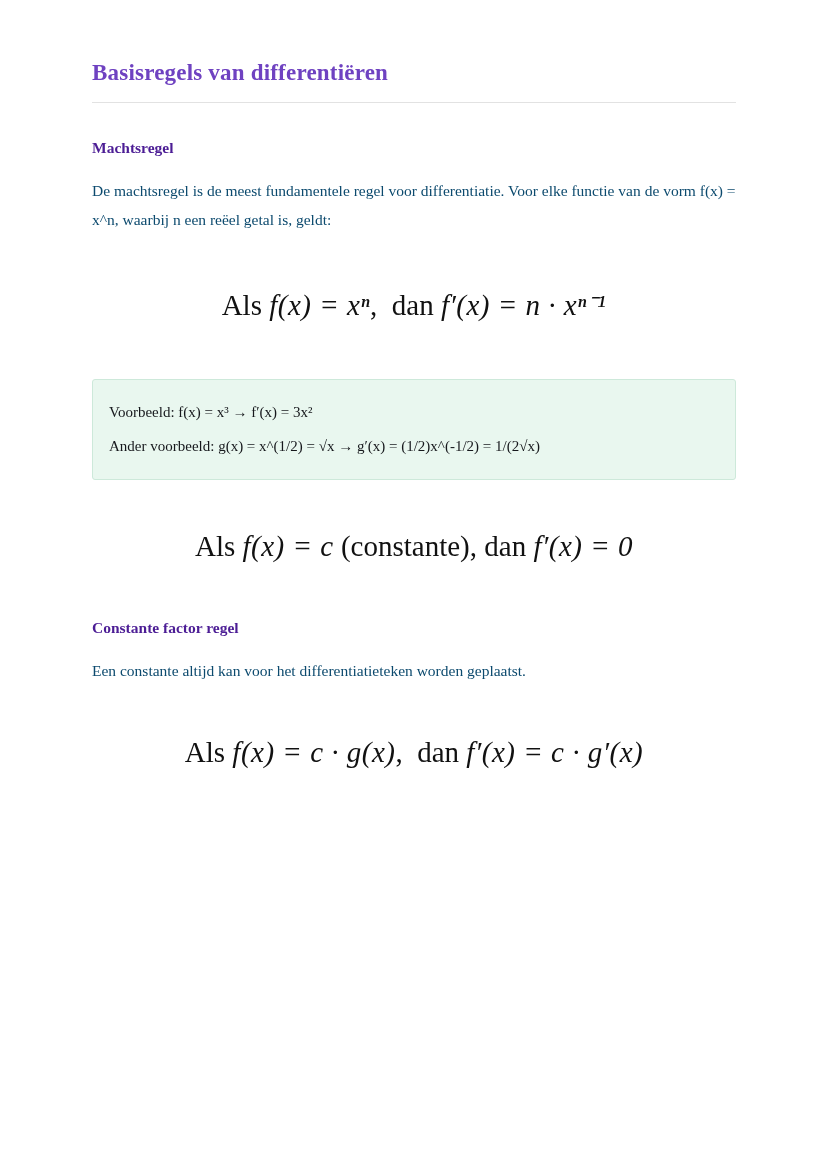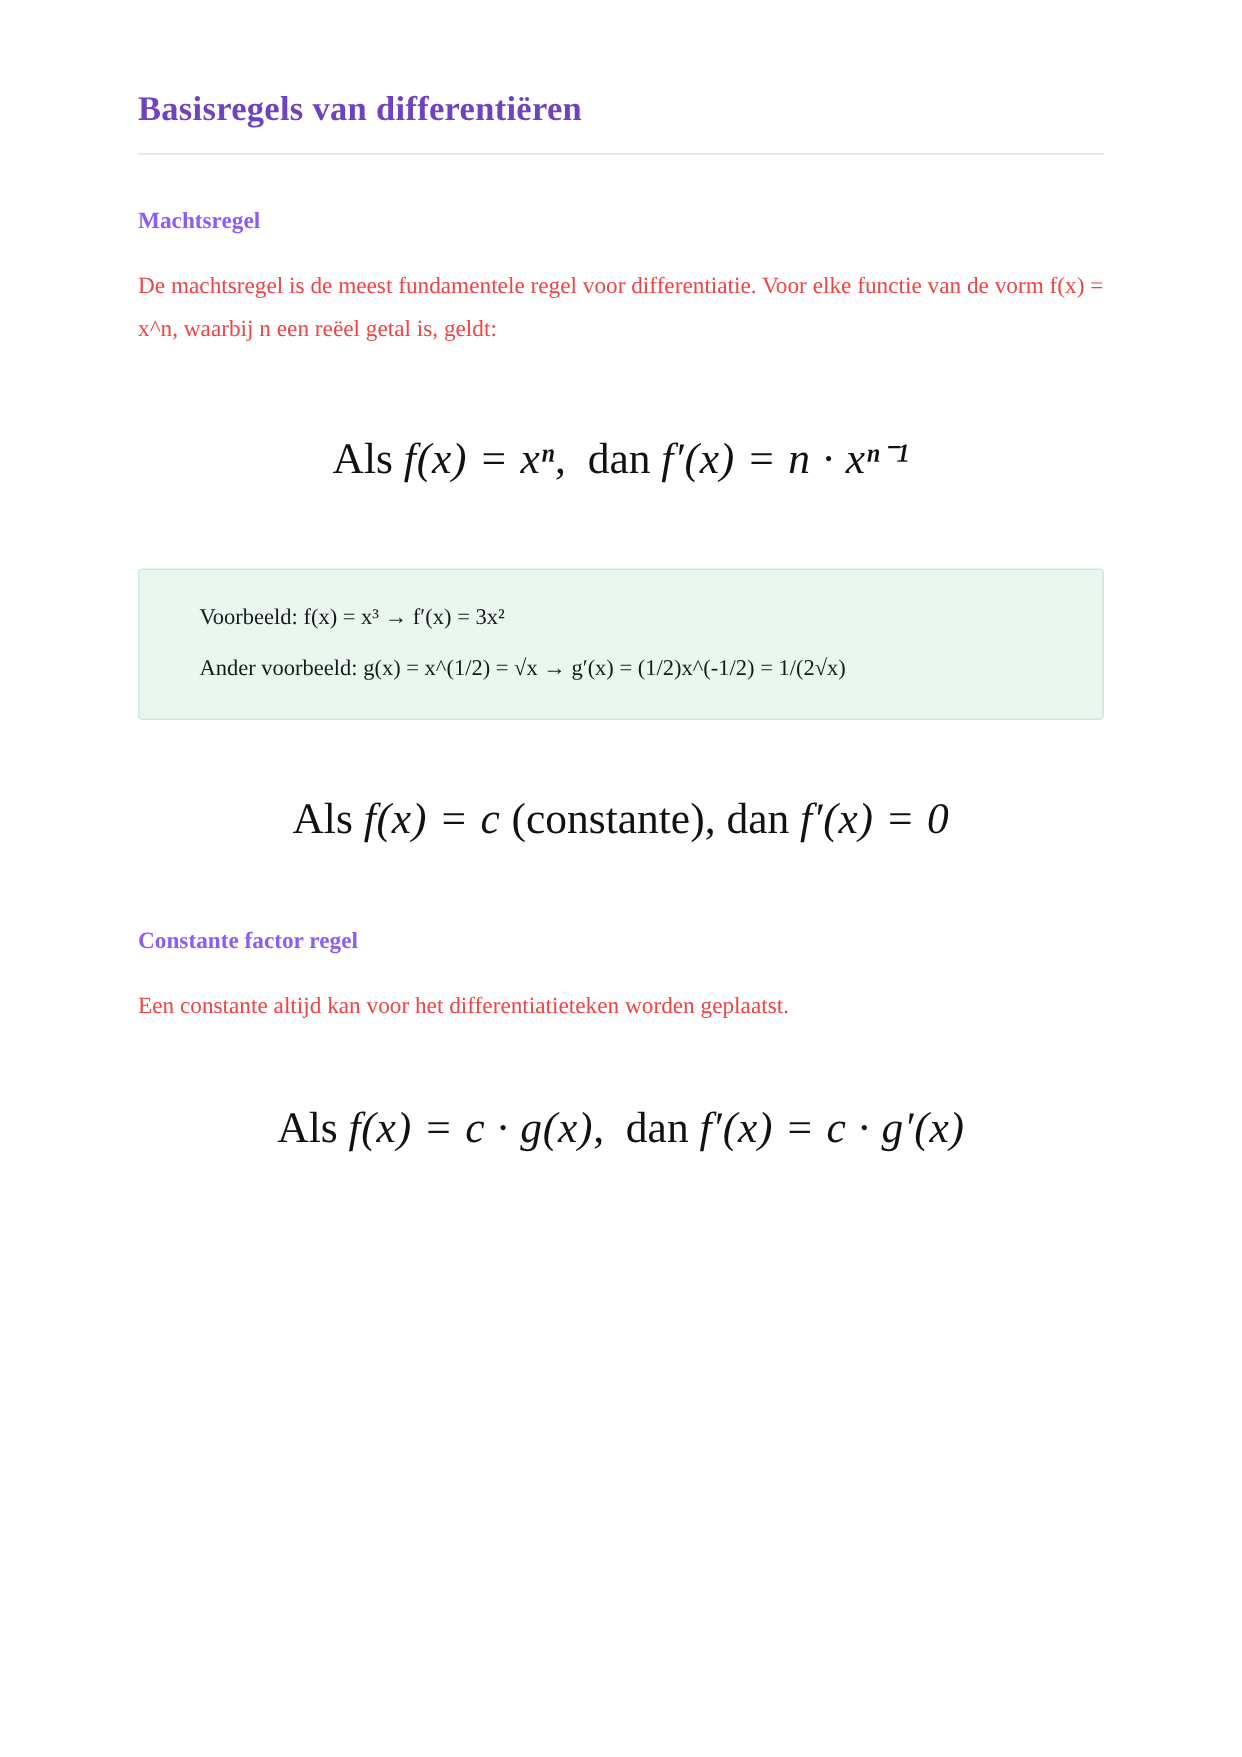--- a/index.html
+++ b/index.html
@@ -18,45 +18,45 @@
     font-weight: 700;
     margin: 12px 0 16px 0;
     letter-spacing: 0.2px;
   }
   .divider {
     border: none;
     border-top: 1px solid #e2e2e2;
     margin: 0 0 6px 0;
   }
   .section-heading {
-    color: #8b5cf6;
+    color: #4c1d95;
     font-size: 15.5px;
     font-weight: 700;
     margin: 36px 0 0 0;
   }
   .body-text {
     font-size: 15.5px;
     line-height: 1.85;
     margin: 20px 0 0 0;
-    color: #ef4444;
+    color: #0c4a6e;
   }
   .formula {
     text-align: center;
     font-size: 29px;
     color: #111111;
     margin: 50px 0 56px 0;
     font-family: Liberation Serif, serif;
   }
   .formula .fr { font-style: normal; white-space: pre; }
   .formula .fm { font-style: italic; white-space: pre; letter-spacing: 0.5px; }
   .example-box {
     background: #e9f7ef;
     border: 1px solid #cde9da;
     border-radius: 3px;
-    padding: 12px 40px;
+    padding: 12px 16px;
     margin: 4px 0 0 0;
   }
   .example-box p {
     margin: 7px 0;
     font-size: 15px;
     line-height: 1.8;
     color: #16181c;
   }
 </style>
 </head>

